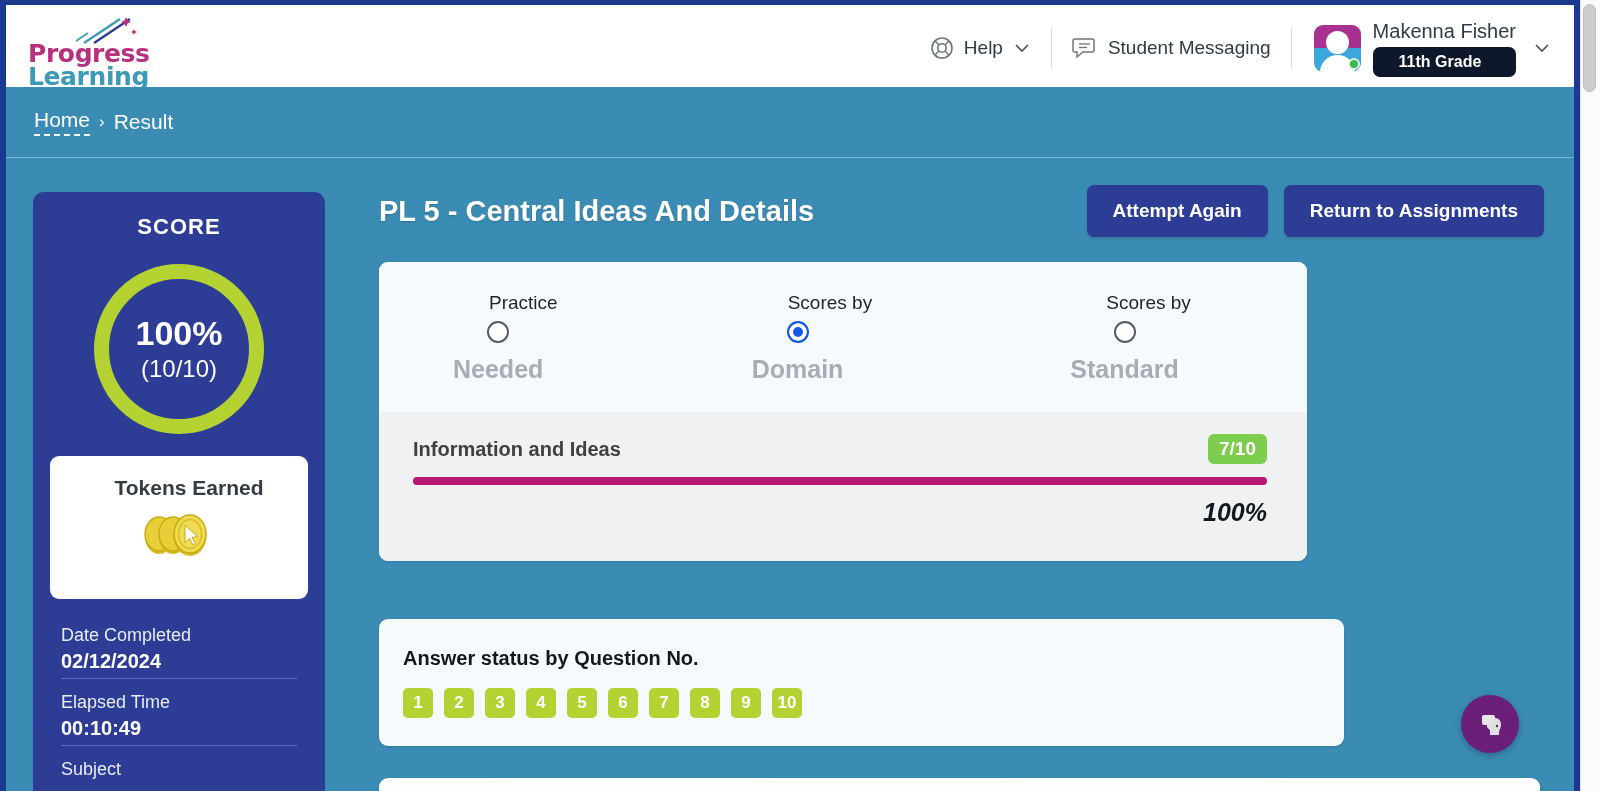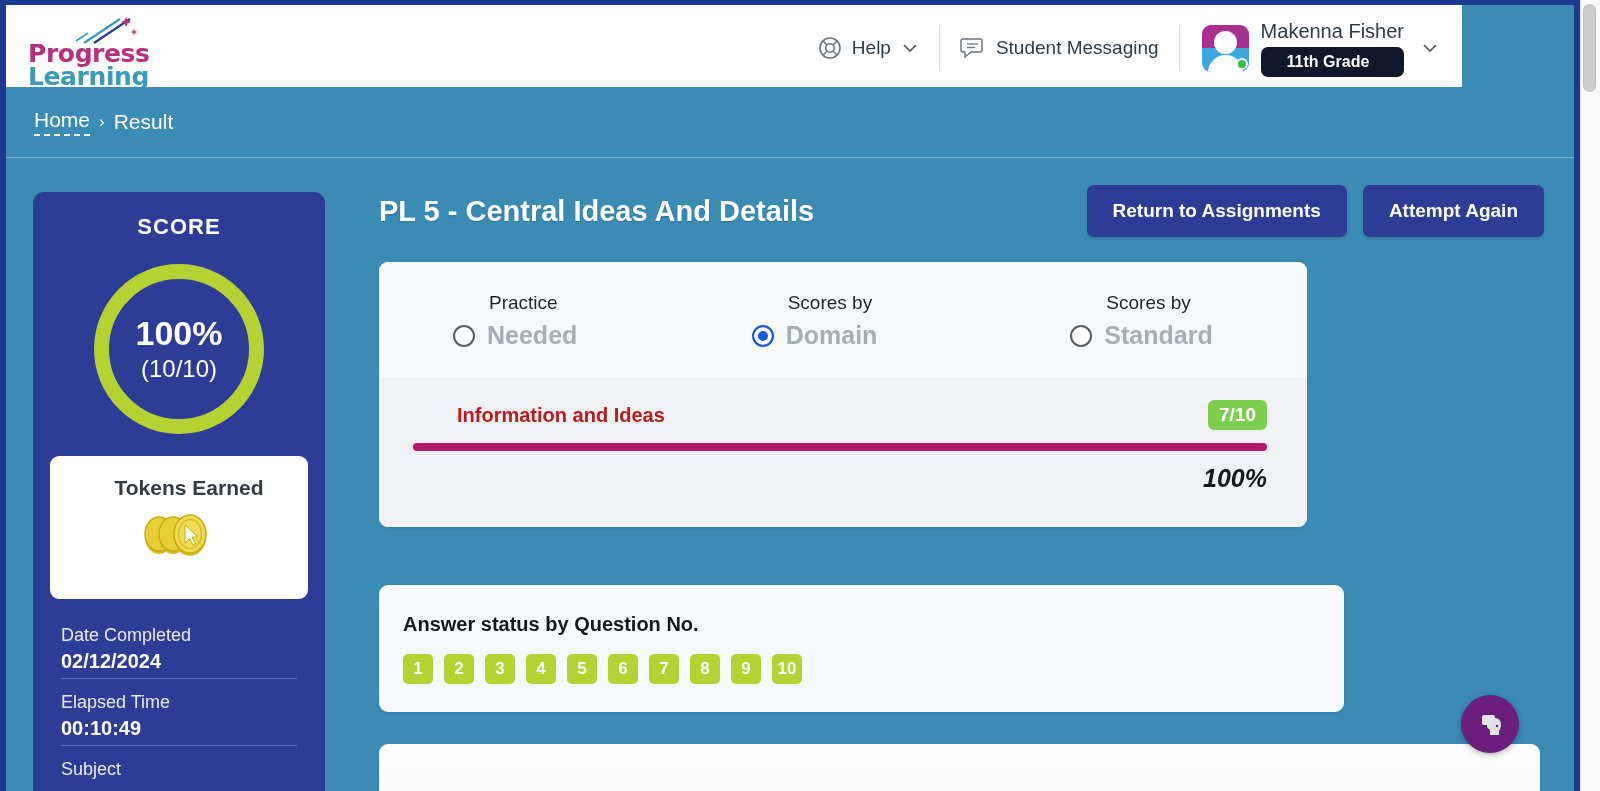--- a/index.html
+++ b/index.html
@@ -43,21 +43,21 @@
     width: 13px; height: 88px;
     background: #cdcdcd;
     border-radius: 7px;
     border: 1px solid #bdbdbd;
   }
 
   
   #header {
     position: absolute;
     left: 0; top: 0;
-    width: 1456px; height: 86px;
+    width: 1568px; height: 86px;
     background: #ffffff;
     display: flex;
     align-items: center;
   }
   #logo-wrap {
     position: absolute;
     left: 20px; top: 8px;
     width: 140px; height: 72px;
   }
   .logo-progress {
@@ -224,36 +224,36 @@
   }
   #radio-row {
     display:flex;
     padding: 30px 0 28px 0;
     background:#f7fafc;
   }
   .radio-col { flex:1; display:flex; flex-direction:column; align-items:flex-start; padding-left:74px; }
   .radio-col:nth-child(2){ padding-left:62px; }
   .radio-col:nth-child(3){ padding-left:82px; }
   .radio-caption { font-size:19px; color:#1d242a; margin-left:36px; }
-  .radio-line { display:flex; align-items:center; gap:12px; margin-top:7px; cursor:pointer; }
+  .radio-line { display:flex; align-items:center; gap:12px; margin-top:7px; cursor:pointer;flex-direction:column; }
   .radio-dot {
     width:22px; height:22px; border-radius:50%;
     border:2px solid #555c63; background:#ffffff;
     flex:0 0 auto;
   }
   .radio-dot.on {
     border-color:#1558e8;
     background:#1558e8;
     box-shadow: inset 0 0 0 4px #ffffff;
   }
   .radio-value { font-size:25px; font-weight:bold; color:#a6adb4; }
 
   #domain-section { background:#eff1f3; padding: 22px 40px 34px 34px; }
   #domain-head { display:flex; align-items:center; }
-  #domain-name { font-size:20px; font-weight:bold; color:#b91c1c;margin-left:44px; }
+  #domain-name { font-size:20px; font-weight:bold; color:#404040; }
   #domain-badge {
     margin-left:auto;
     background:#7dcd4e; color:#ffffff;
     font-size:19px; font-weight:bold;
     border-radius:6px; padding:4px 11px;
   }
   #domain-bar-track {
     margin-top:13px;
     width:100%; height:8px;
     background:#eff1f3; border-radius:4px;
@@ -445,22 +445,22 @@
           <div class="meta-label">Subject</div>
         </div>
       </div>
     </div>
 
     <div id="main">
 
       <div id="title-row">
         <div id="page-title">PL 5 - Central Ideas And Details</div>
         <div id="title-actions">
+          <button class="btn-primary">Attempt Again</button>
           <button class="btn-primary">Return to Assignments</button>
-          <button class="btn-primary">Attempt Again</button>
         </div>
       </div>
 
       <div id="scores-card">
 
         <div id="radio-row">
 
           <div class="radio-col">
             <div class="radio-caption">Practice</div>
             <div class="radio-line">

